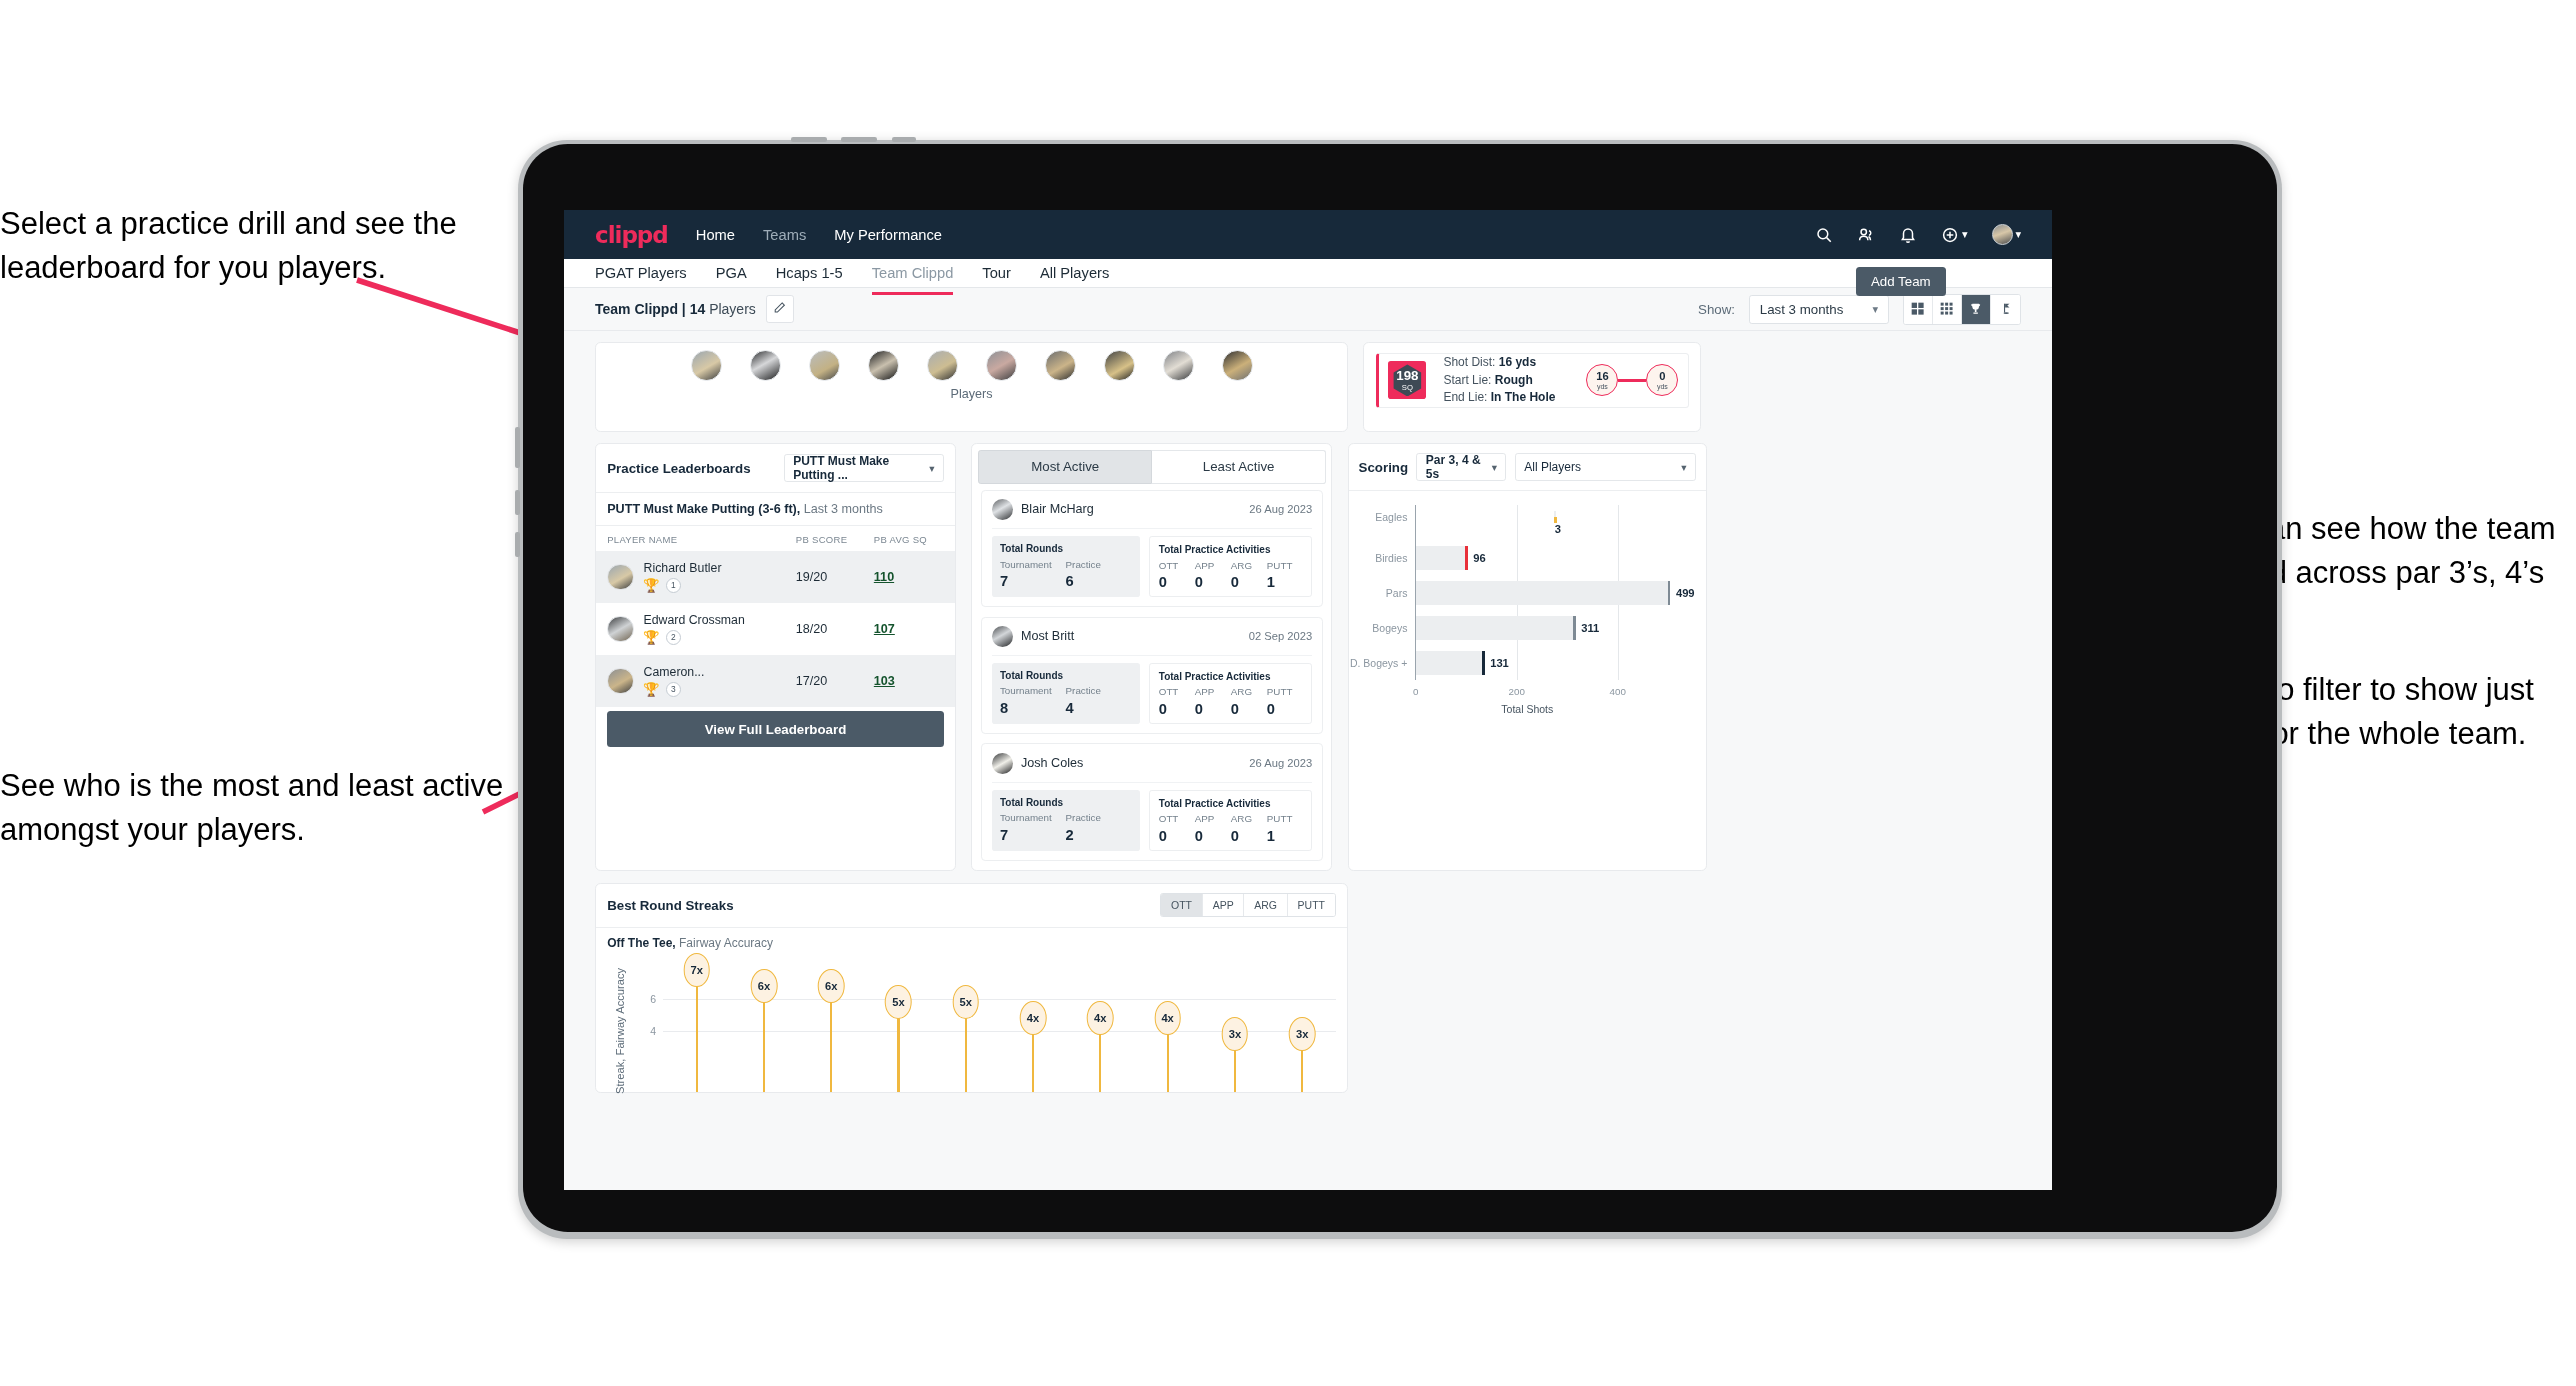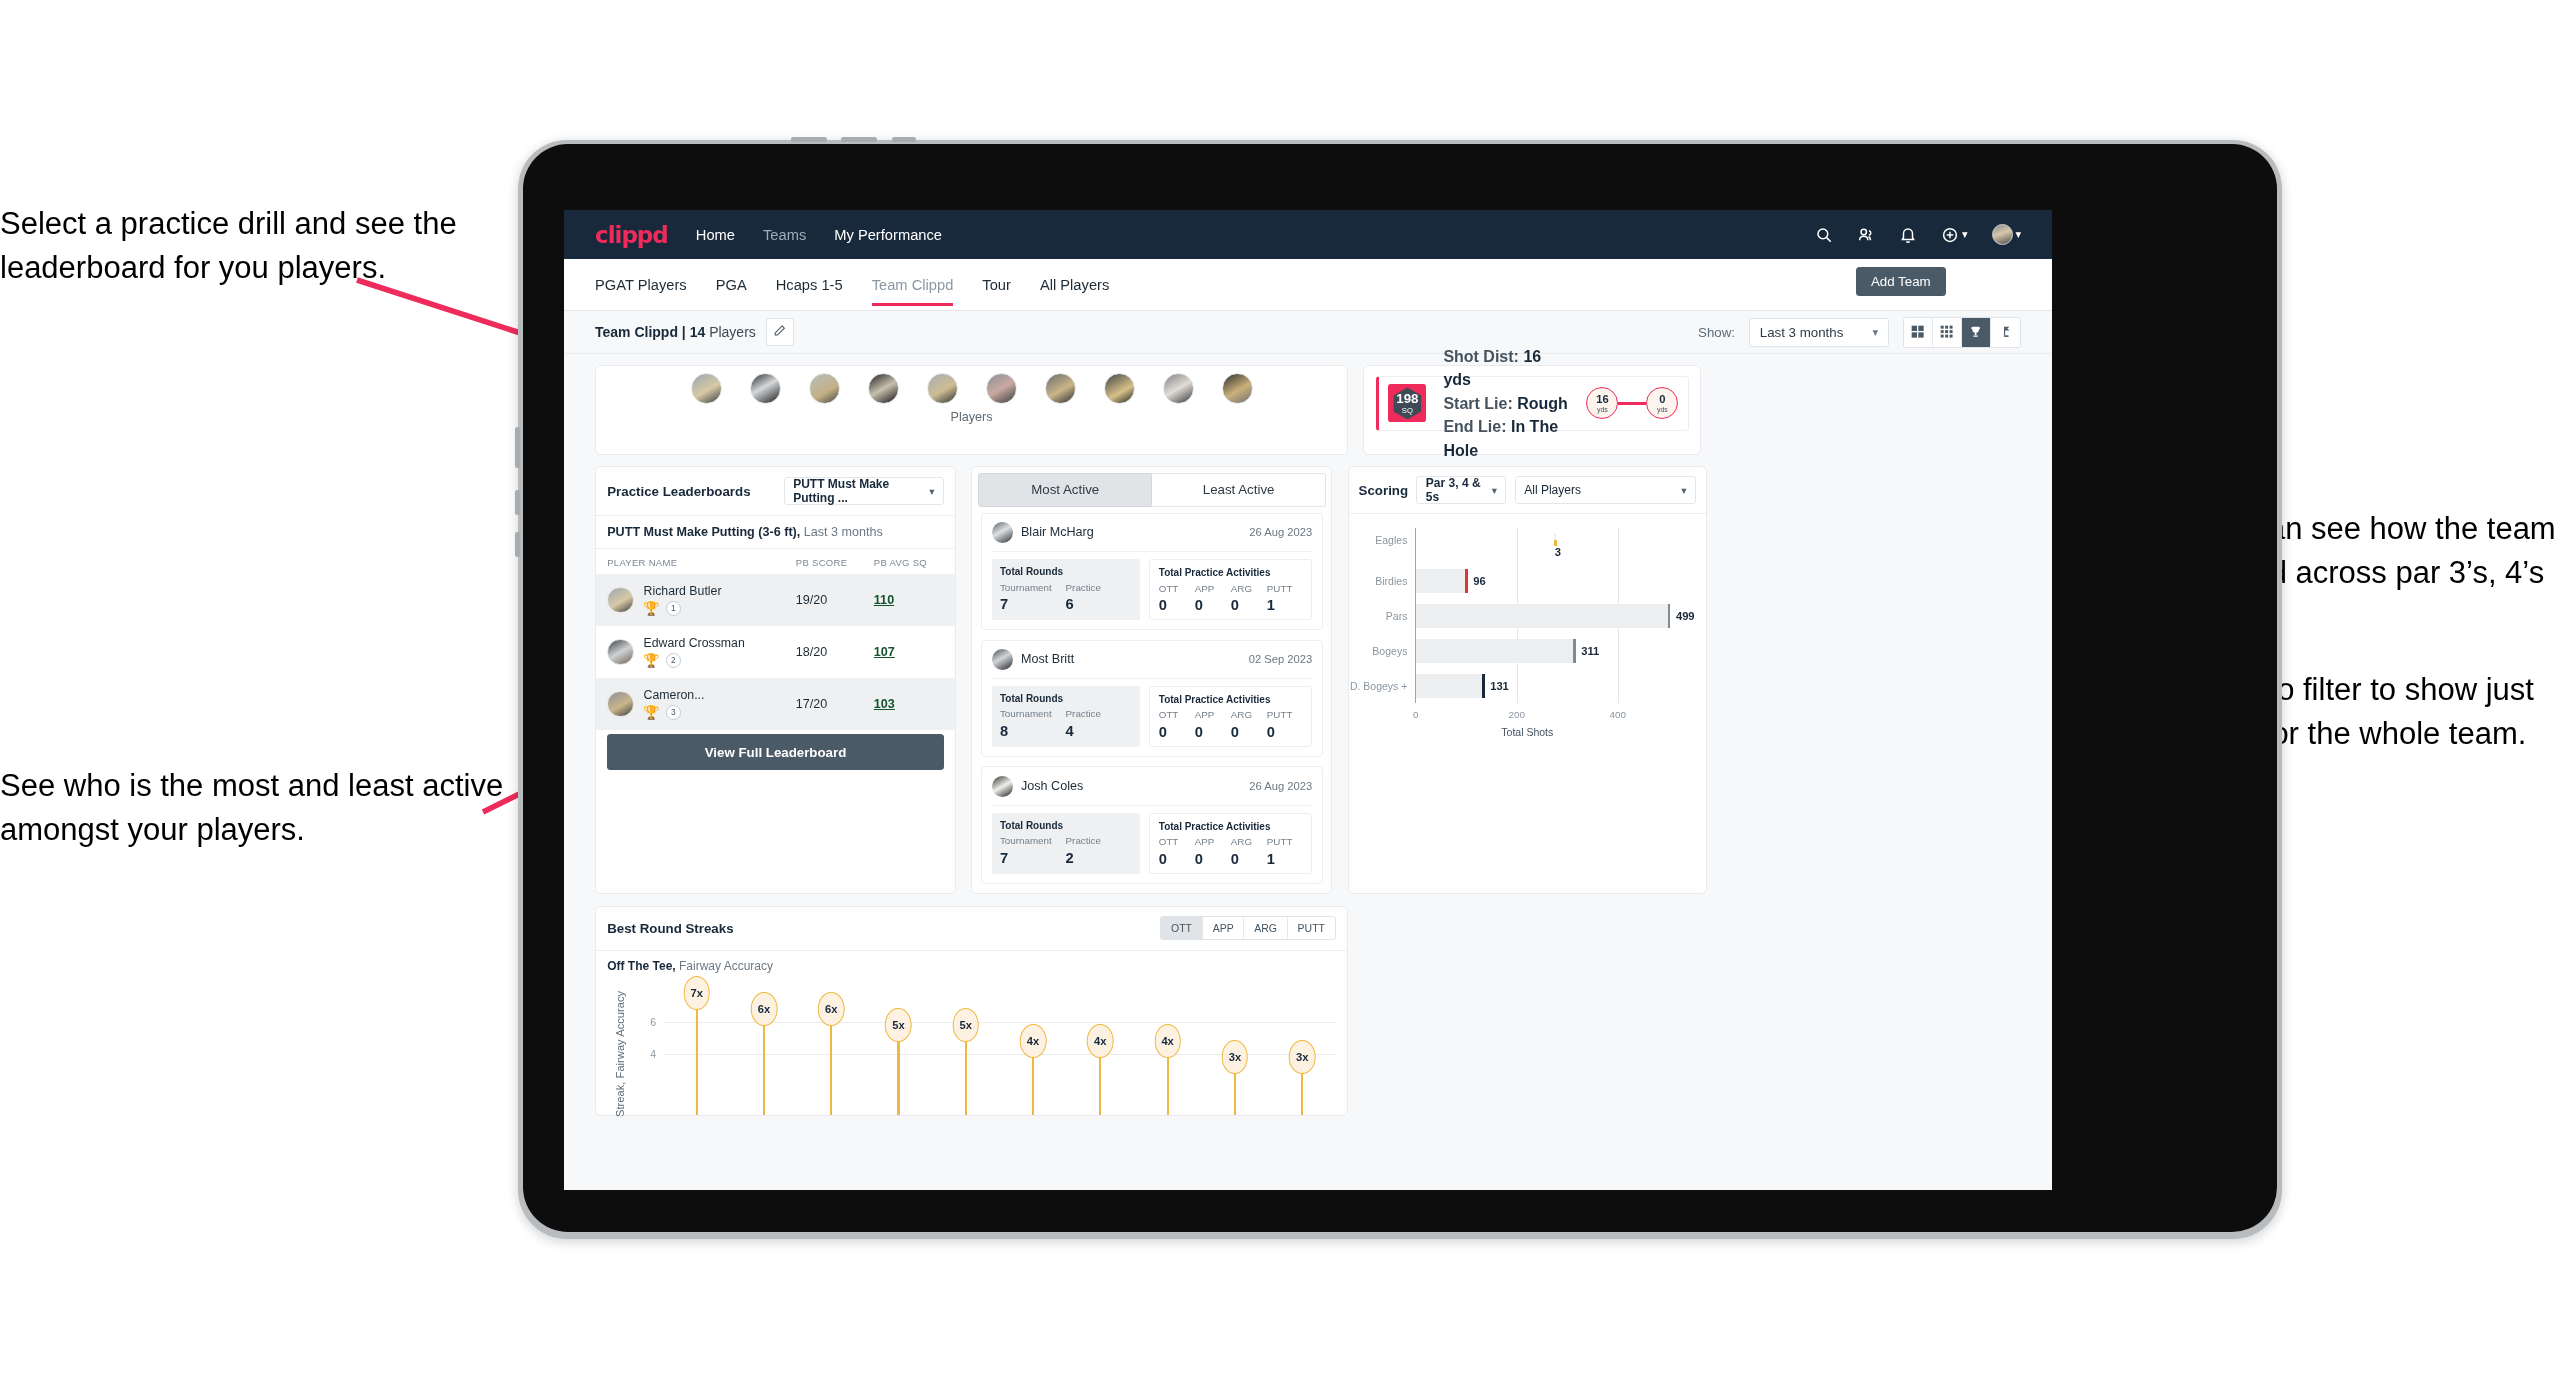--- a/index.html
+++ b/index.html
@@ -76,21 +76,21 @@
   .nav-ic { color: #fff; display: flex; align-items: center; }
   .caret { color: #fff; font-size: 11.2px; margin-left: 2.8px; }
   #avatar-top {
     width: 21px; height: 21px; border-radius: 50%;
     background: linear-gradient(160deg,#8a8d8f 0%,#d8c7a8 45%,#4a4c4e 100%);
     border: 1px solid #cfd4d8;
   }
 
   
   #tabstrip {
-    height: 52px; background: #fff; display: flex; align-items: center;
+    height: 29px; background: #fff; display: flex; align-items: center;
     padding: 0 31px; border-bottom: 0.7px solid #e4e7ea; position: relative;
   }
   .tab {
     font-size: 14.7px; color: #1d2b36; margin-right: 29px; position: relative;
     height: 43px; display: flex; align-items: center; white-space: nowrap;
   }
   .tab.dim { color: #8b98a3; }
   .tab.active::after {
     content:''; position:absolute; left:0; right:0; bottom:0; height:2.8px; background:#ee2b5b;
   }
@@ -150,21 +150,21 @@
     display:flex; align-items:center; justify-content:center; flex: 0 0 auto;
   }
   #sq-hex { position: relative; width: 32px; height: 32px; display:flex; flex-direction:column;
     align-items:center; justify-content:center; color:#fff; }
   #sq-hex .hexbg {
     position:absolute; inset:0; background:#3e4a55;
     clip-path: polygon(50% 0%, 93% 25%, 93% 75%, 50% 100%, 7% 75%, 7% 25%);
   }
   #sq-num { position:relative; font-size:13.3px; font-weight:700; line-height:1; }
   #sq-unit { position:relative; font-size:7.7px; line-height:1; margin-top:1.4px; }
-  #shot-lines { font-size: 16px; color:#45535f; line-height: 1.46; font-weight: bold; }
+  #shot-lines { font-size: 12px; color:#45535f; line-height: 1.46; }
   #shot-lines b { color:#17293a; }
   #shot-dist { margin-left:auto; display:flex; align-items:center; }
   .yds-circ {
     width: 32px; height: 32px; border-radius:50%; border:1.4px solid #ee2b5b; background:#fdf4ee;
     display:flex; flex-direction:column; align-items:center; justify-content:center;
   }
   .yds-circ .v { font-size:11.2px; font-weight:700; color:#17293a; line-height:1; }
   .yds-circ .u { font-size:7px; color:#45535f; line-height:1; margin-top:0.7px; }
   #yds-line { width: 28px; height:2.1px; background:#ee2b5b; }
 

